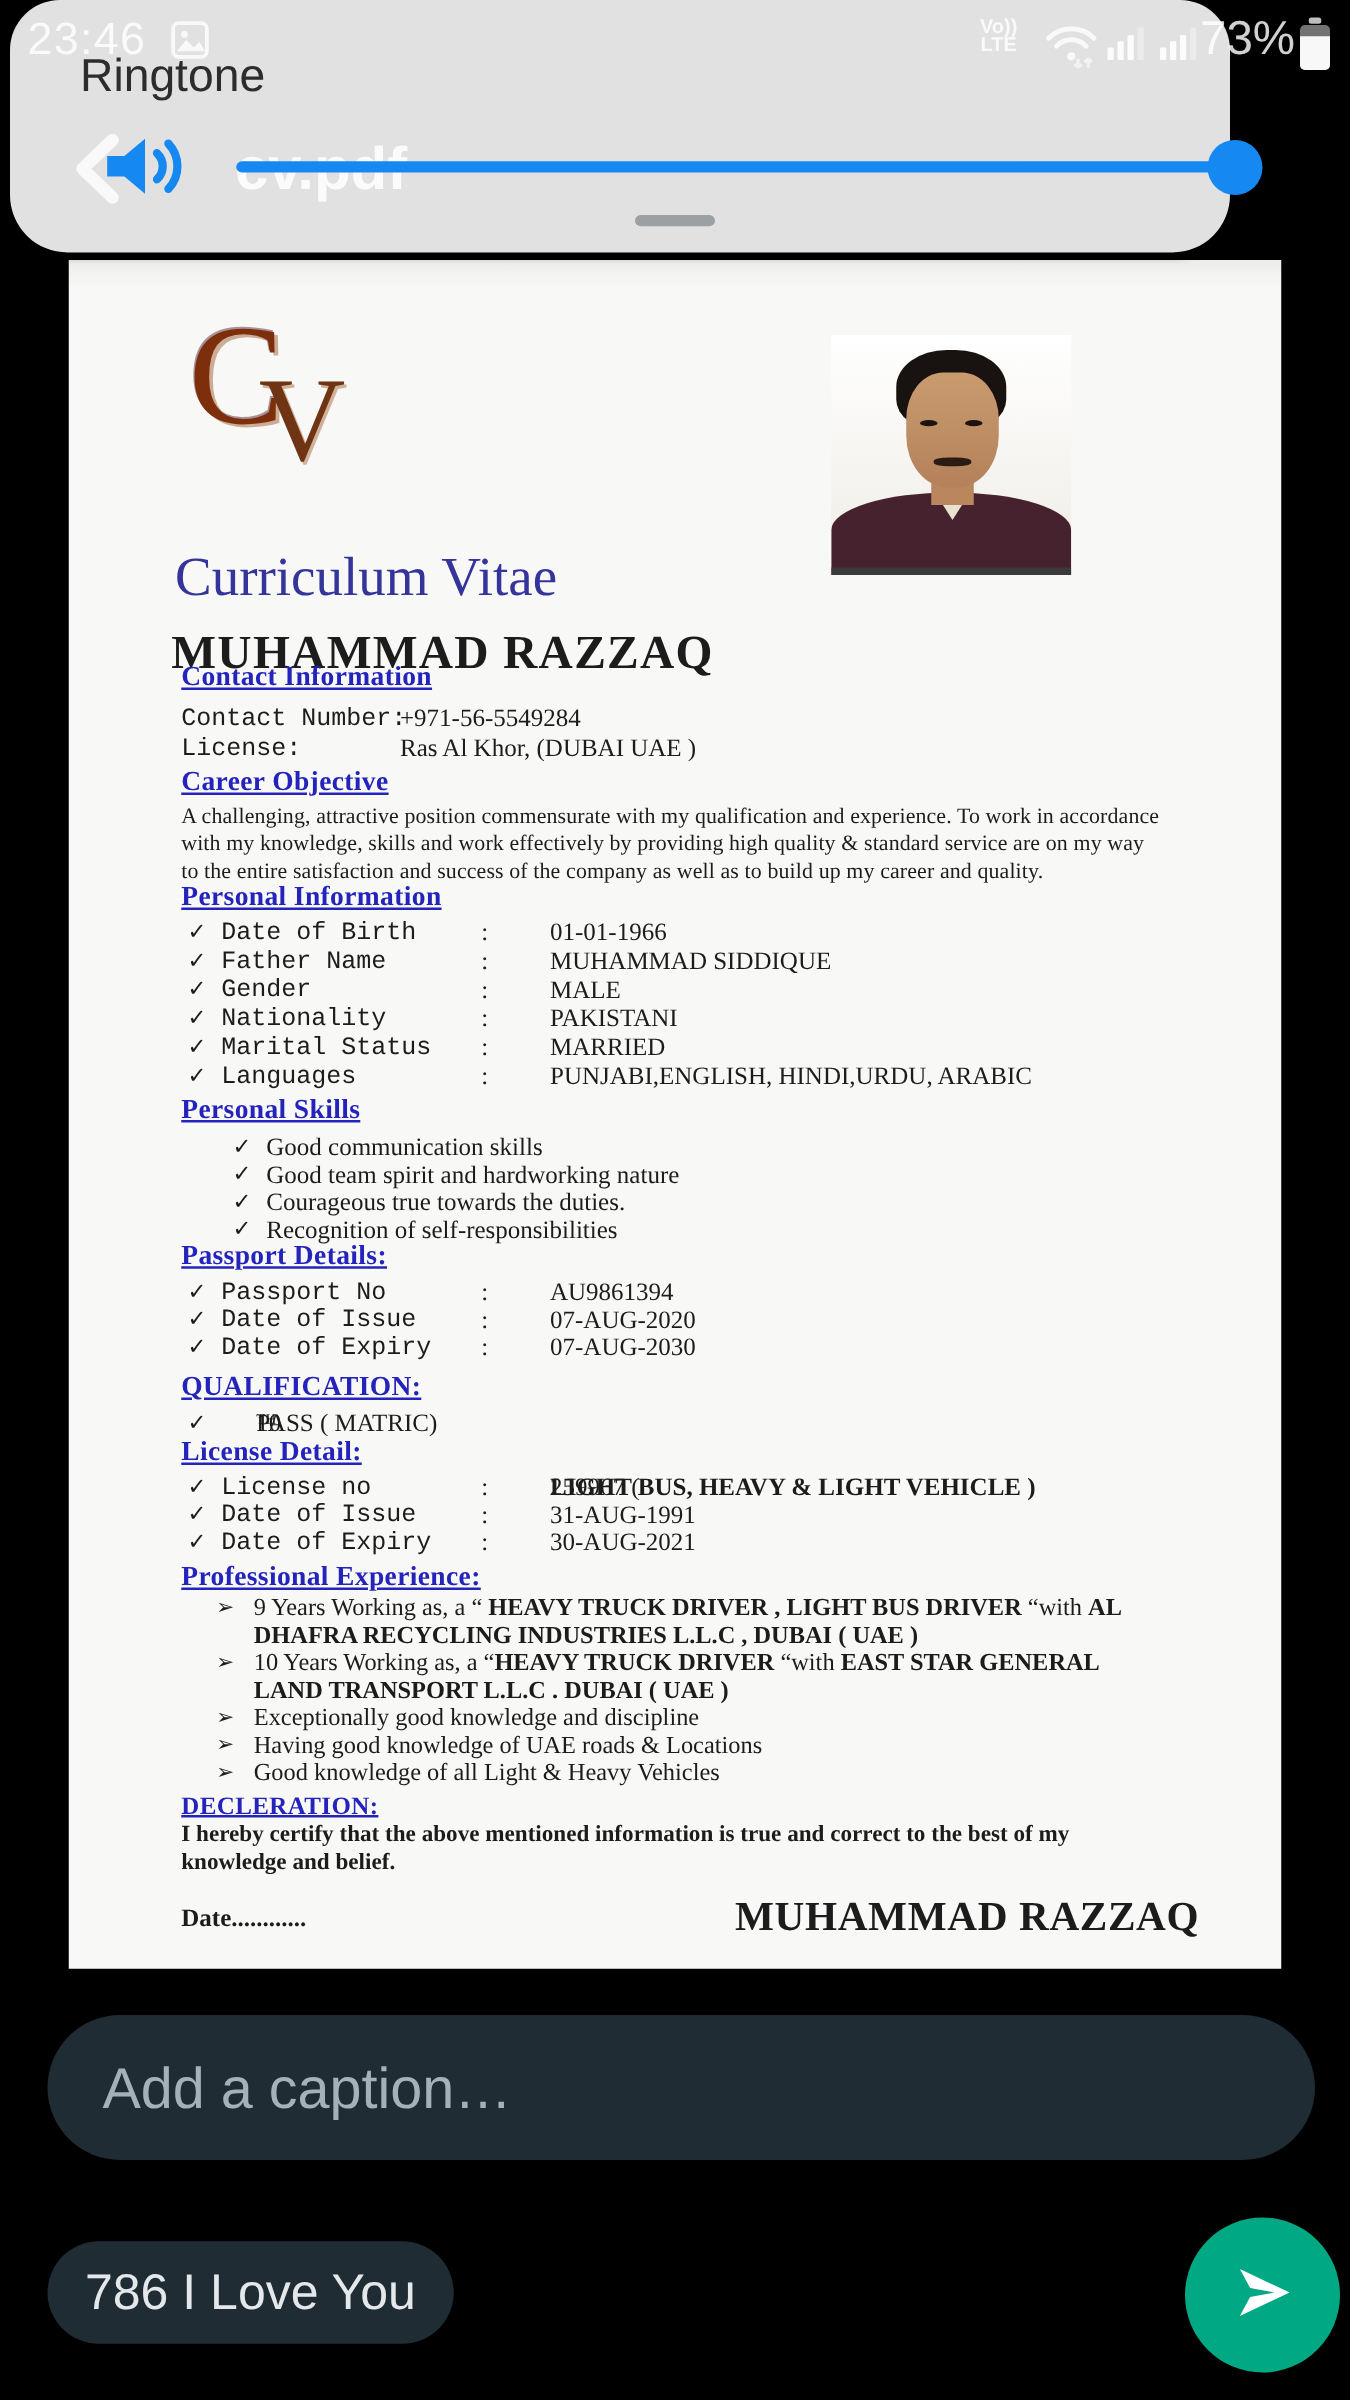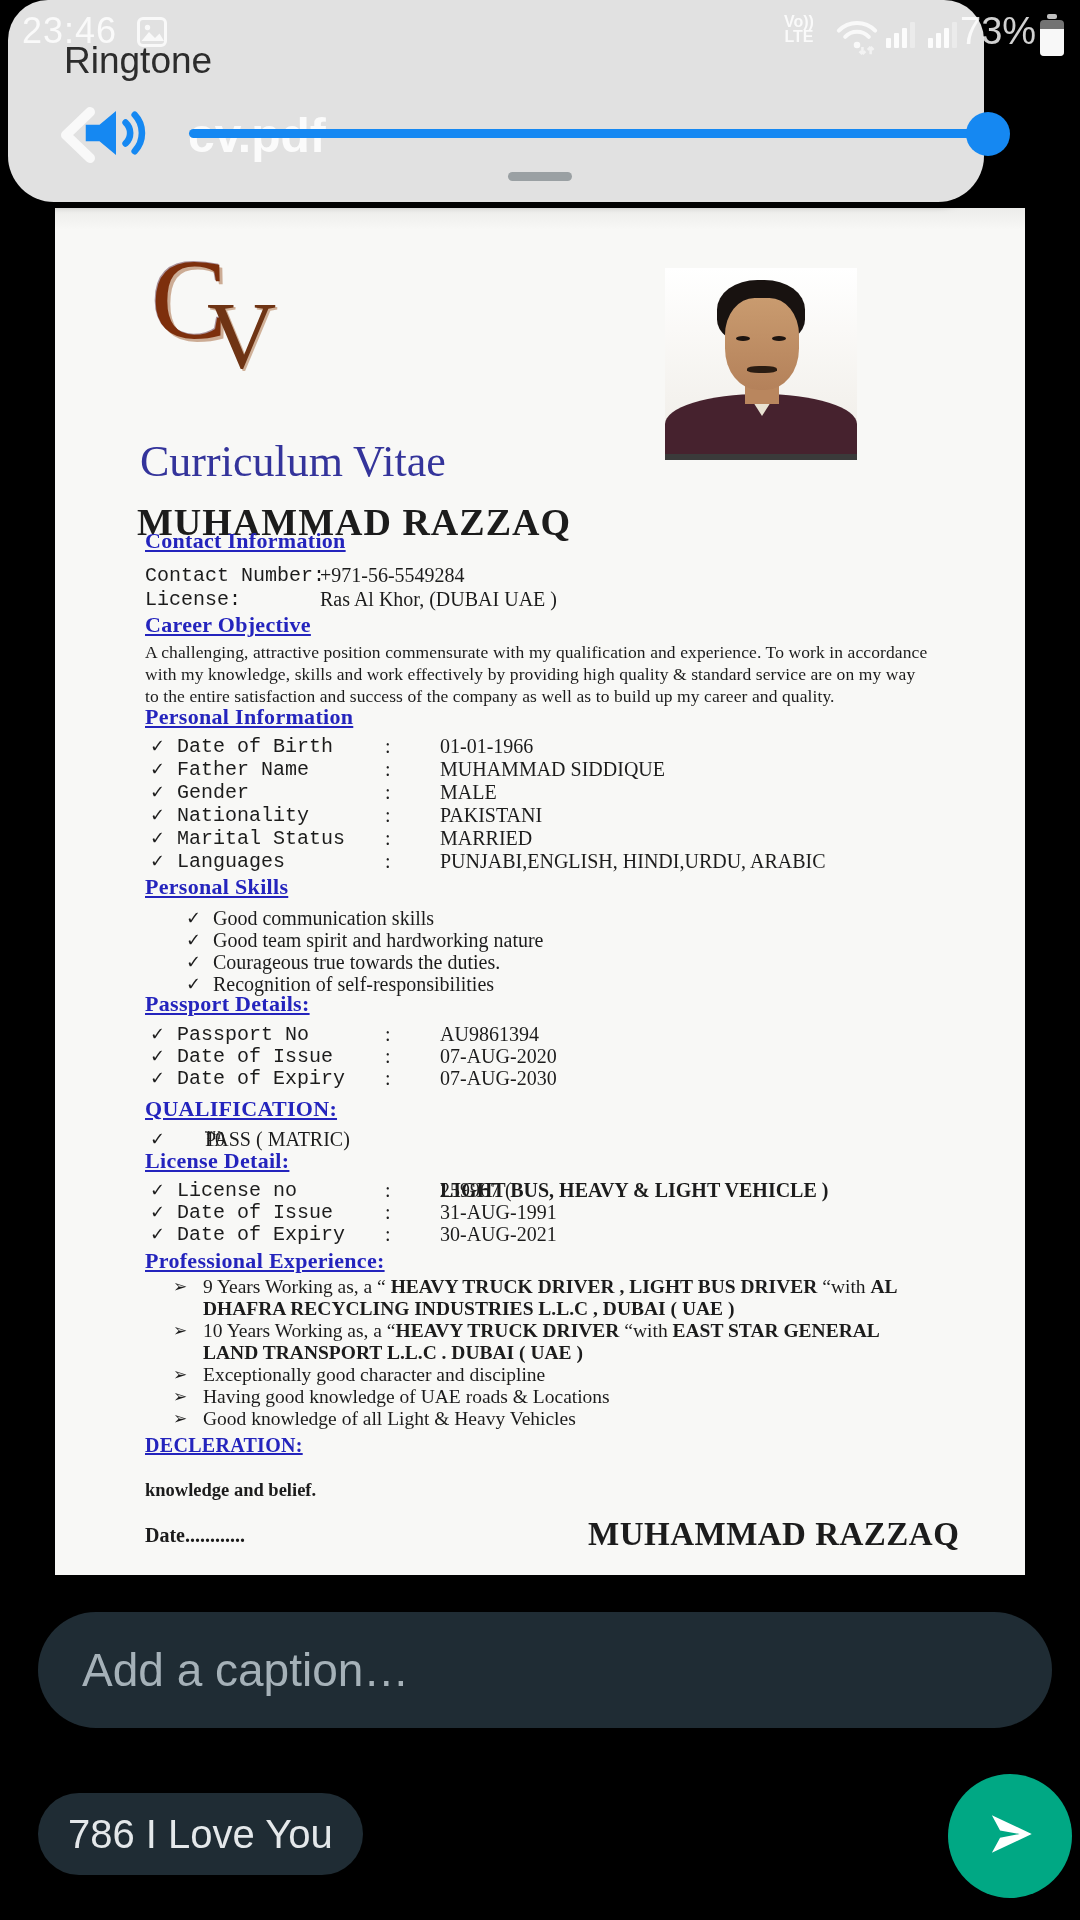--- a/index.html
+++ b/index.html
@@ -238,32 +238,33 @@
     </div>
     <div class="bul" style="top:1112px">
       <span class="arw">➢</span>
       <span class="txt"><span>10 Years Working as, a “</span><span class="b">HEAVY TRUCK DRIVER </span><span>“with </span><span class="b"> EAST STAR  GENERAL</span></span>
     </div>
     <div class="bul" style="top:1134px">
       <span class="txt b">LAND TRANSPORT  L.L.C . DUBAI  ( UAE )</span>
     </div>
     <div class="bul" style="top:1156px">
       <span class="arw">➢</span>
-      <span class="txt">Exceptionally good character and discipline</span>
+      <span class="txt">Exceptionally good knowledge and discipline</span>
     </div>
     <div class="bul" style="top:1178px">
       <span class="arw">➢</span>
       <span class="txt">Having good knowledge of UAE roads &amp; Locations</span>
     </div>
     <div class="bul" style="top:1200px">
       <span class="arw">➢</span>
       <span class="txt">Good knowledge of all Light &amp; Heavy Vehicles</span>
     </div>
 
     <div class="h" style="top:1226px;font-size:20px">DECLERATION:</div>
+    <div class="decl" style="top:1250px">I hereby certify that the above mentioned information is true and correct to the best of my</div>
     <div class="decl" style="top:1272px">knowledge and belief.</div>
 
     <div class="datel" style="top:1316px">Date............</div>
     <div class="sig" style="top:1308px">MUHAMMAD RAZZAQ</div>
   </div>
 
   <div class="vol-panel">
     <span class="time ghost">23:46</span>
     <span class="sicon" style="left:126px;top:14px">
       <svg width="36" height="36" viewBox="0 0 24 24">

